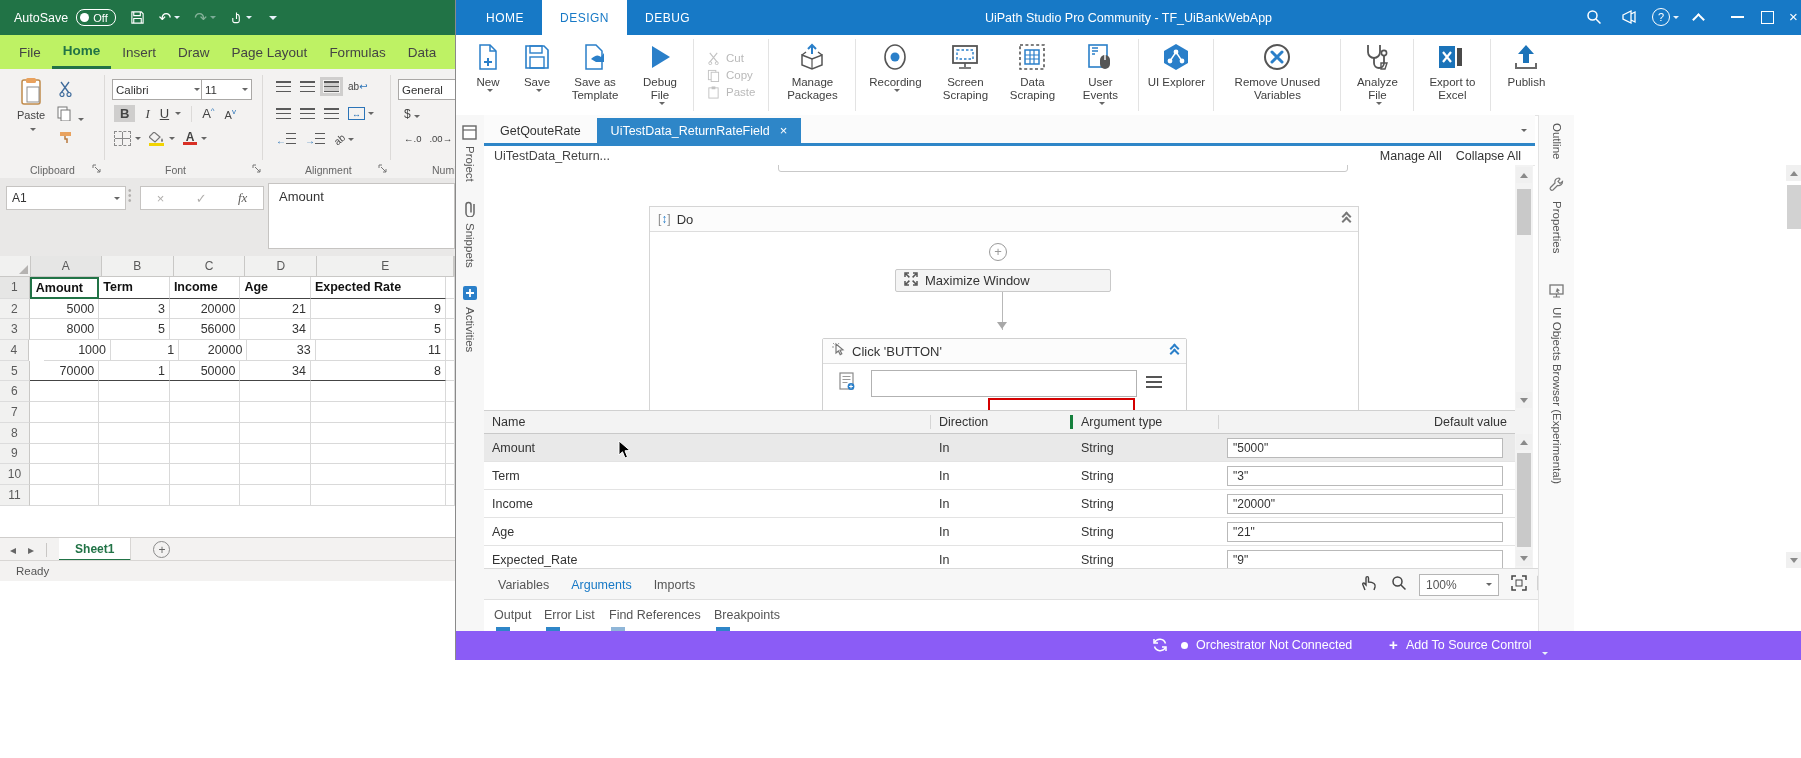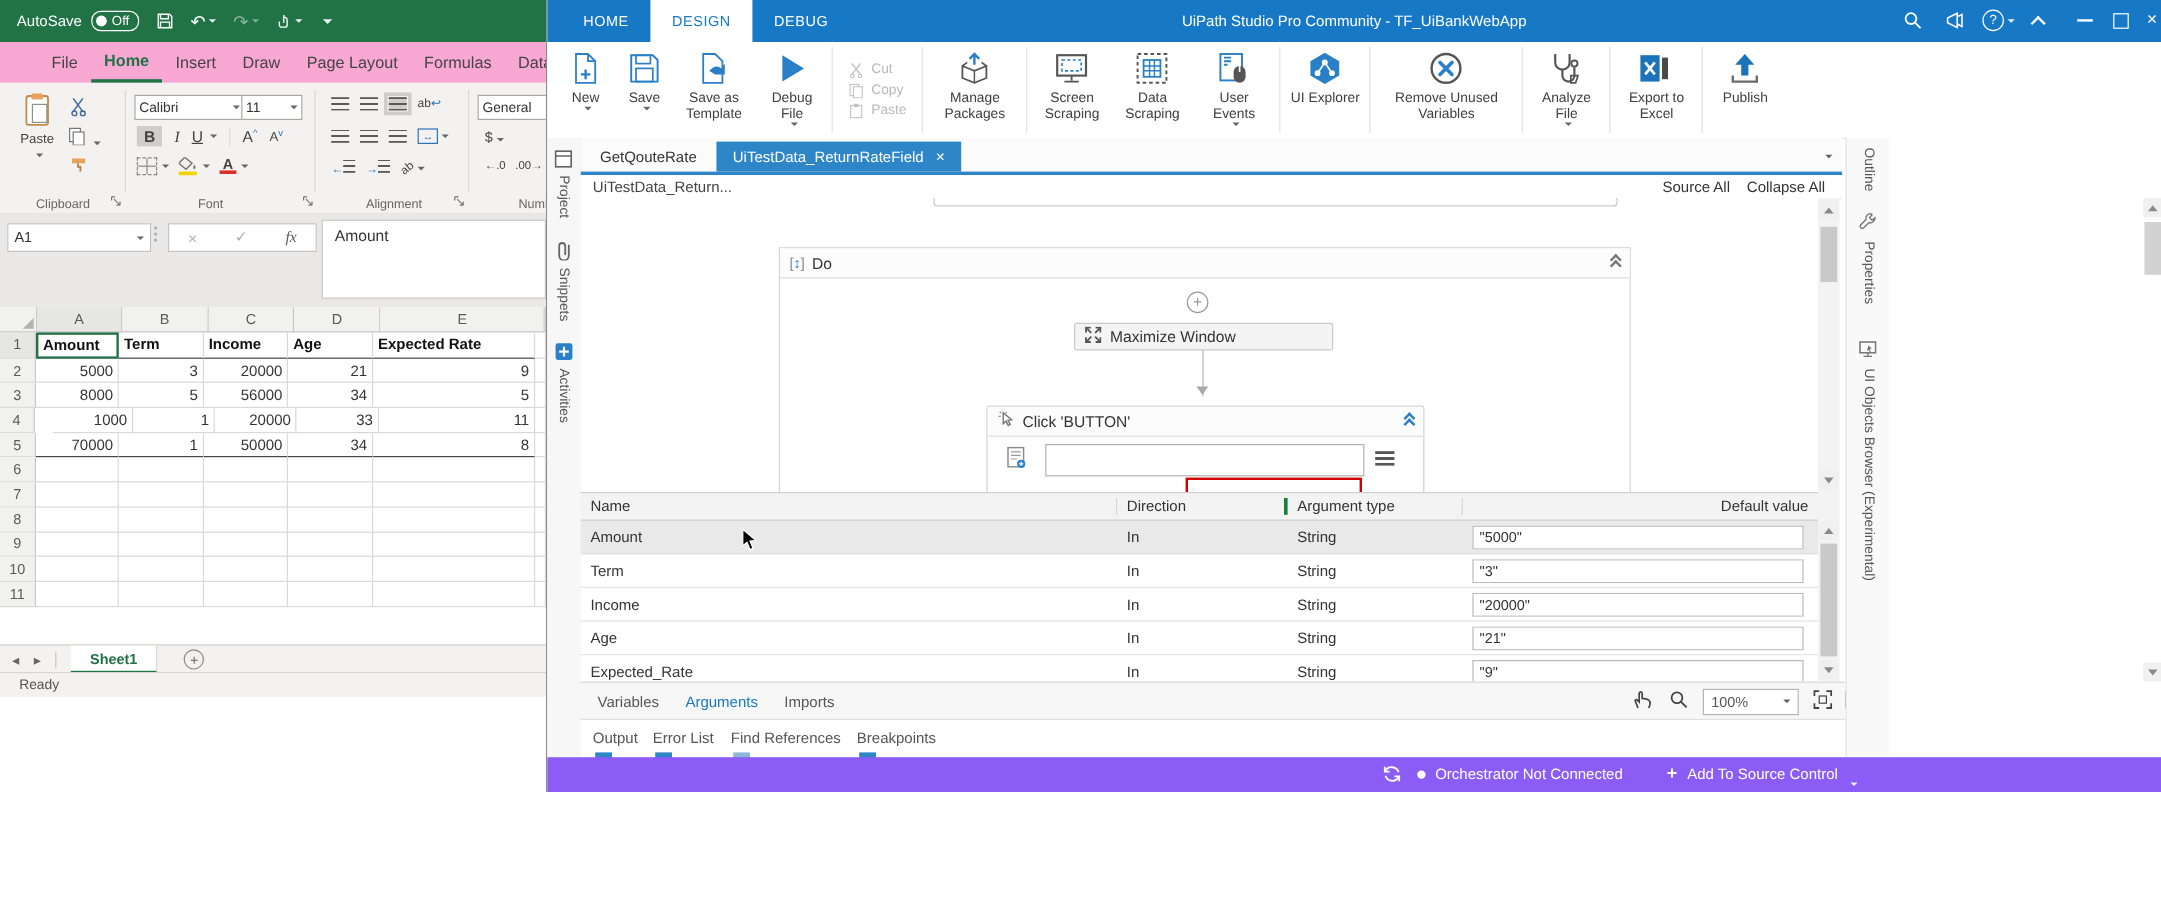--- a/index.html
+++ b/index.html
@@ -12,21 +12,21 @@
   .caret.white{border-top-color:#e8f2fa;}
   .caret.small{border-left-width:3px;border-right-width:3px;border-top-width:3px;}
   .chev-up{display:inline-block;width:7px;height:7px;border-left:2px solid #777;border-top:2px solid #777;transform:rotate(45deg);}
   .lines{display:inline-block;width:15px;height:11px;background:repeating-linear-gradient(to bottom,#5a5a5a 0 1.5px,transparent 1.5px 4.8px);}
   .lines.sel{outline:3px solid #cfcecd;outline-offset:1px;background-color:#cfcecd;}
   .hamb{display:inline-block;width:16px;height:12px;background:repeating-linear-gradient(to bottom,#555 0 2.5px,transparent 2.5px 5px);}
   
   #xl{left:0;top:0;width:455px;height:581px;background:#fff;overflow:hidden;}
   #xl-title{left:0;top:0;width:455px;height:35px;background:#217346;color:#fff;font-size:12.5px;}
   .xl-qat{color:#fff;margin-left:14px;display:flex;align-items:center;}
-  #xl-menu{left:0;top:35px;width:460px;height:34px;background:#f9a8d4;display:flex;align-items:center;padding-left:32px;font-size:13.5px;color:#444;}
+  #xl-menu{left:0;top:35px;width:460px;height:34px;background:#bef264;display:flex;align-items:center;padding-left:8px;font-size:13.5px;color:#444;}
   .xl-menu-item{padding:8px 11px;white-space:nowrap;}
   .xl-menu-item.active{color:#217346;font-weight:bold;border-bottom:3px solid #217346;}
   #xl-ribbon{left:0;top:69px;width:460px;height:109px;background:#f3f2f1;border-bottom:1px solid #d8d6d4;font-size:11px;color:#444;}
   .grp-sep{position:absolute;top:6px;bottom:18px;width:1px;background:#dcdad8;}
   .grp-label{position:absolute;bottom:2px;font-size:10.5px;color:#666;}
   .launcher{position:absolute;bottom:3px;}
   .combo{background:#fff;border:1px solid #aaa8a6;display:flex;align-items:center;justify-content:space-between;padding:0 3px;font-size:11.5px;color:#333;}
   #xl-formula{left:0;top:178px;width:455px;height:78px;background:#e9e8e7;border-bottom:1px solid #cfcdcb;}
   
   #xl-grid{left:0;top:256px;width:455px;height:281px;background:#fff;font-size:12.5px;}
@@ -466,20 +466,30 @@
             <svg width="28" height="28" viewBox="0 0 28 28">
               <path d="M4,12 l10,4 10,-4 v10 l-10,4 -10,-4 z" fill="none" stroke="#555" stroke-width="1.5"></path>
               <path d="M14,16 v10" stroke="#555" stroke-width="1.2"></path>
               <path d="M14,2 v9 M10,6 l4,-4 4,4" fill="none" stroke="#2a7fc9" stroke-width="2"></path>
               <path d="M8,9 l-4,3 M20,9 l4,3" stroke="#555" stroke-width="1.4"></path>
             </svg>
           </span>
         <span>Manage Packages</span>
       </div>
       <div class="rsep"></div>
+      <div class="rb" style="width:64px;">
+        <span class="ic">
+            <svg width="28" height="28" viewBox="0 0 28 28">
+              <ellipse cx="14" cy="14" rx="10" ry="12" fill="none" stroke="#555" stroke-width="1.6"></ellipse>
+              <circle cx="14" cy="14" r="4.5" fill="#2a7fc9"></circle>
+            </svg>
+          </span>
+        <span>Recording</span>
+          <span class="caret small"></span>
+      </div>
       <div class="rb" style="width:60px;">
         <span class="ic">
             <svg width="30" height="28" viewBox="0 0 30 28">
               <rect x="3" y="3" width="24" height="17" fill="none" stroke="#555" stroke-width="1.8"></rect>
               <rect x="7" y="7" width="16" height="9" fill="none" stroke="#2a7fc9" stroke-width="1.4" stroke-dasharray="2.5 2"></rect>
               <path d="M15,20 v4 M9,25 h12" stroke="#555" stroke-width="1.6"></path>
             </svg>
           </span>
         <span>Screen Scraping</span>
       </div>
@@ -586,21 +596,21 @@
       <span style="padding:5px 14px;background:#2e86c8;color:#fff;display:flex;gap:10px;align-items:center;">
         <span>UiTestData_ReturnRateField</span>
         <span style="font-size:13px;">×</span>
       </span>
       <span style="margin-left:auto;margin-bottom:8px;margin-right:8px;"><span class="caret small"></span></span>
     </div>
     <div id="ui-bluebar"></div>
 
     <div id="ui-crumb" class="flex">
       <span style="margin-left:10px;">UiTestData_Return...</span>
-      <span style="margin-left:auto;margin-right:14px;color:#333;">Source All</span>
+      <span style="margin-left:auto;margin-right:14px;color:#333;">Manage All</span>
       <span style="margin-right:14px;color:#333;">Collapse All</span>
     </div>
 
     <div id="ui-canvas">
 
       <div class="abs" style="left:294px;top:-12px;width:568px;height:17px;background:#fff;border:1px solid #c9c9c9;border-radius:0 0 3px 3px;"></div>
 
       <div class="abs" style="left:165px;top:41px;width:708px;height:300px;background:#fff;border:1px solid #d5d5d5;">
         <div class="act-hdr">
           <span style="color:#8a8a8a;font-size:12px;">[<span style="color:#2a7fc9;">↕</span>]</span>

